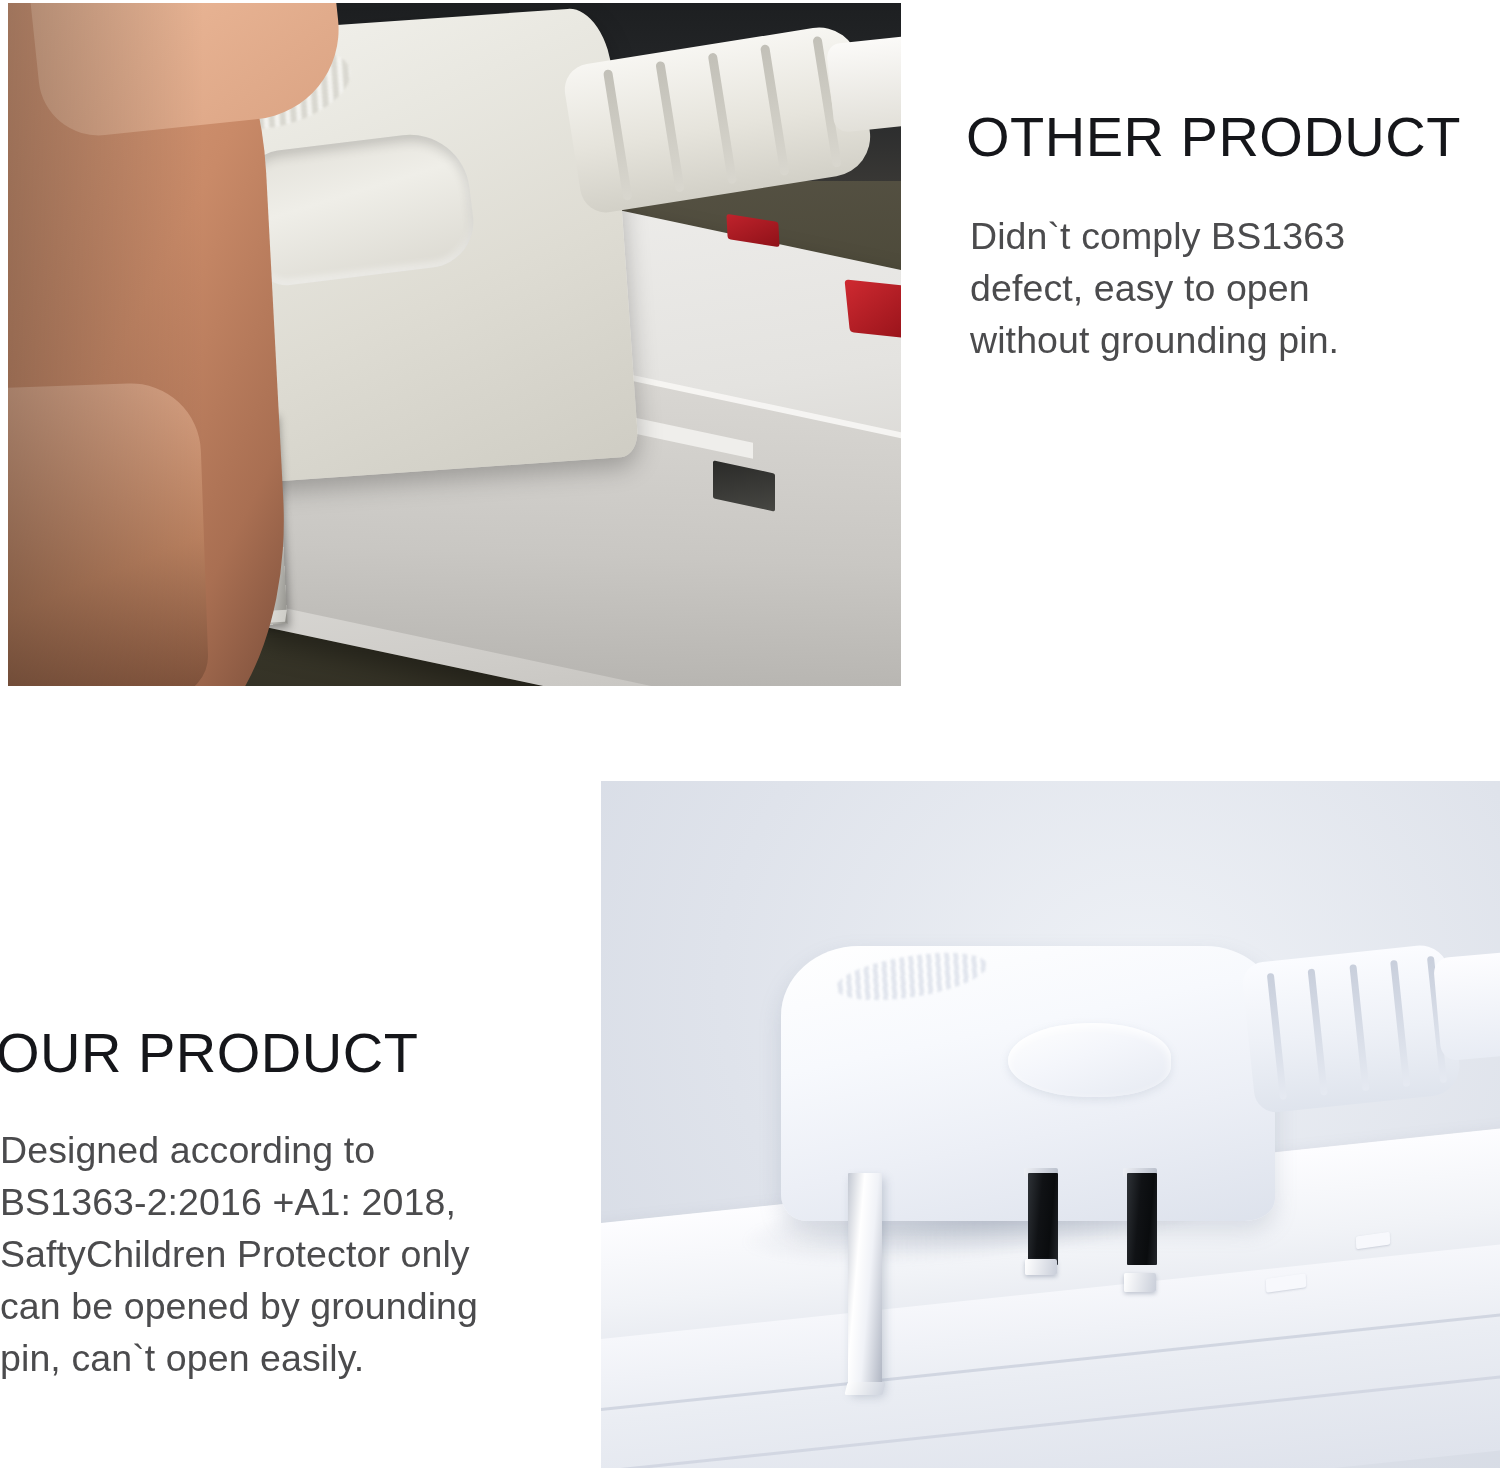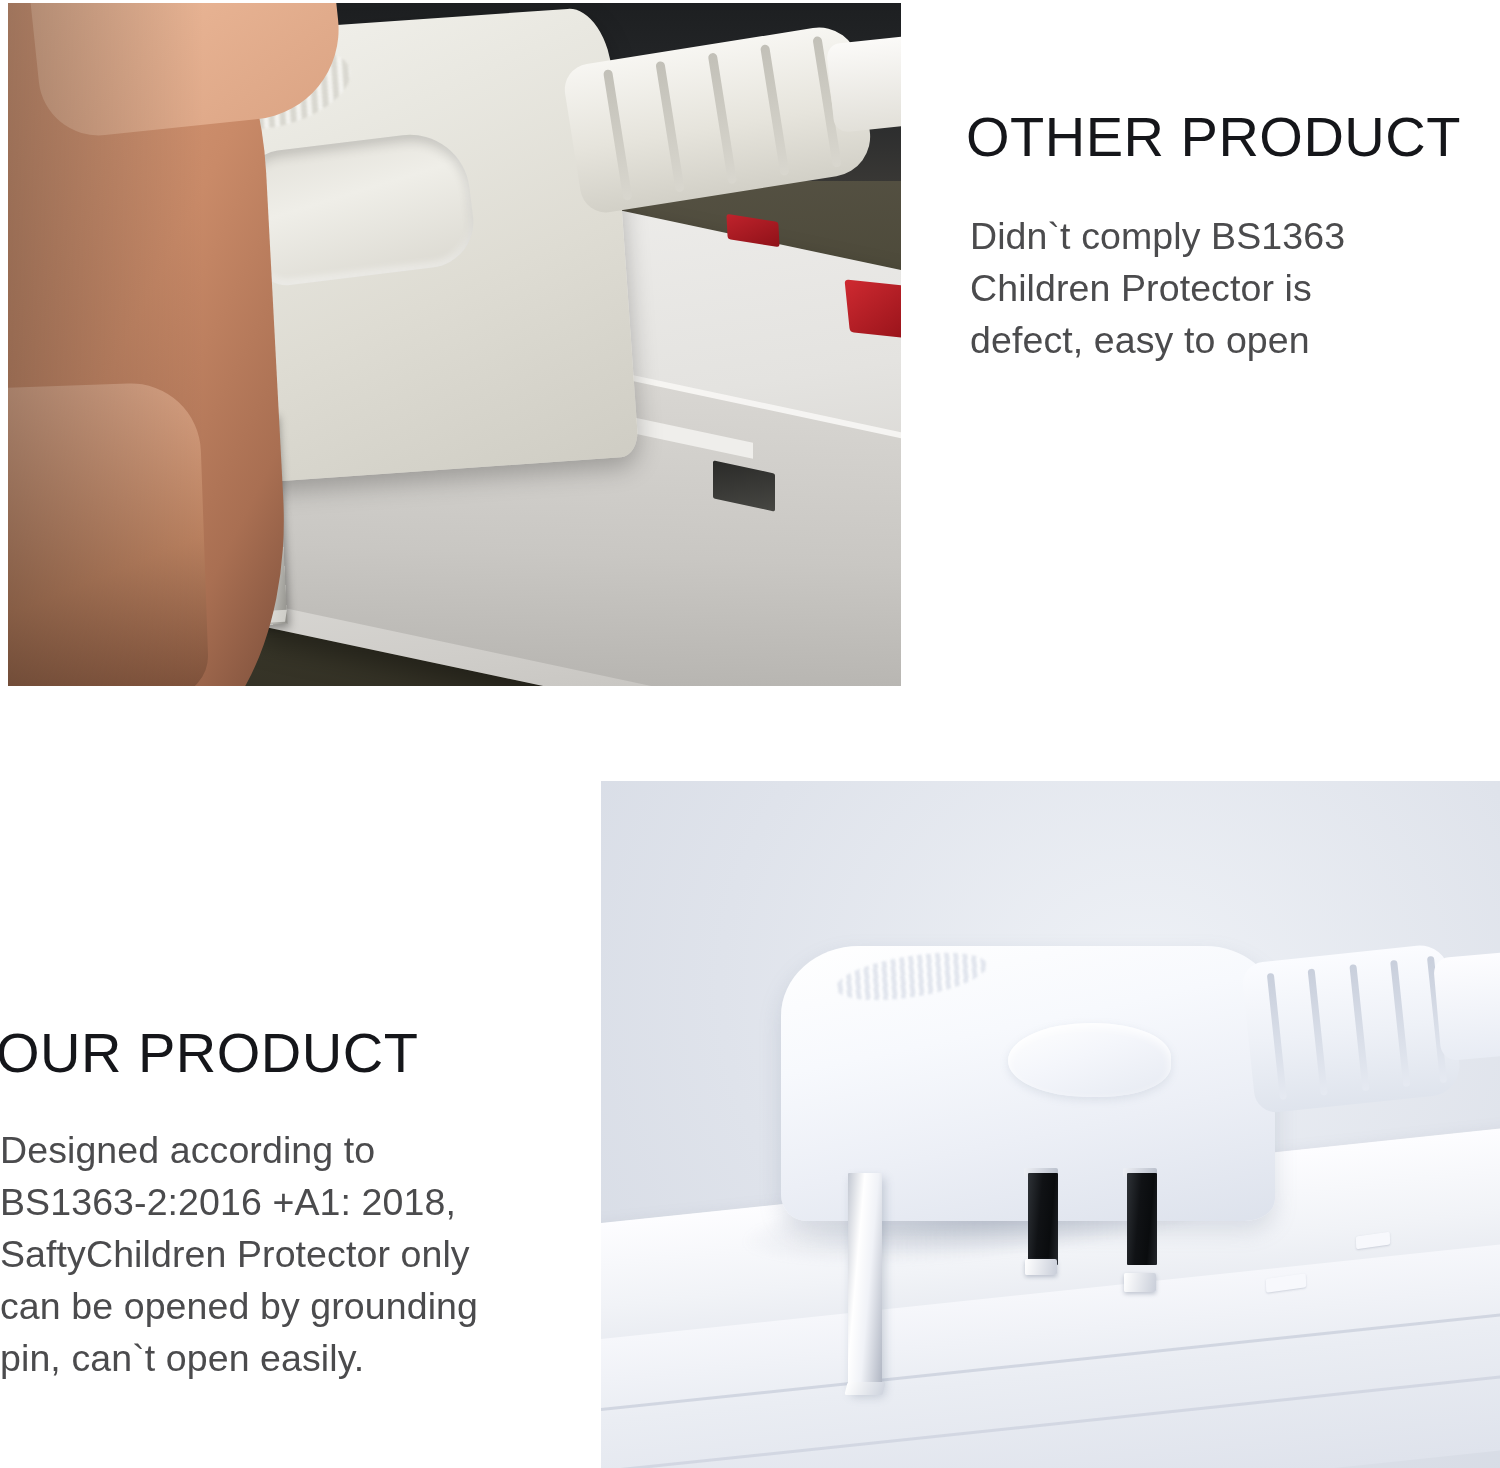--- a/index.html
+++ b/index.html
@@ -424,22 +424,22 @@
     <div class="hand"></div>
     <div class="finger-top"></div>
     <div class="finger-low"></div>
     <div class="shade-left"></div>
   </div>
 
   <div class="text-block" id="other-text-block">
     <h2 class="heading">OTHER PRODUCT</h2>
     <p class="body-copy">
       <span class="ln">Didn`t comply BS1363</span>
-      <span class="ln">Children Protector is</span>
       <span class="ln">defect, easy to open</span>
+      <span class="ln">without grounding pin.</span>
     </p>
   </div>
 
   <div class="text-block" id="our-text-block">
     <h2 class="heading">OUR PRODUCT</h2>
     <p class="body-copy">
       <span class="ln">Designed according to</span>
       <span class="ln">BS1363-2:2016 +A1: 2018,</span>
       <span class="ln">SaftyChildren Protector only</span>
       <span class="ln">can be opened by grounding</span>

